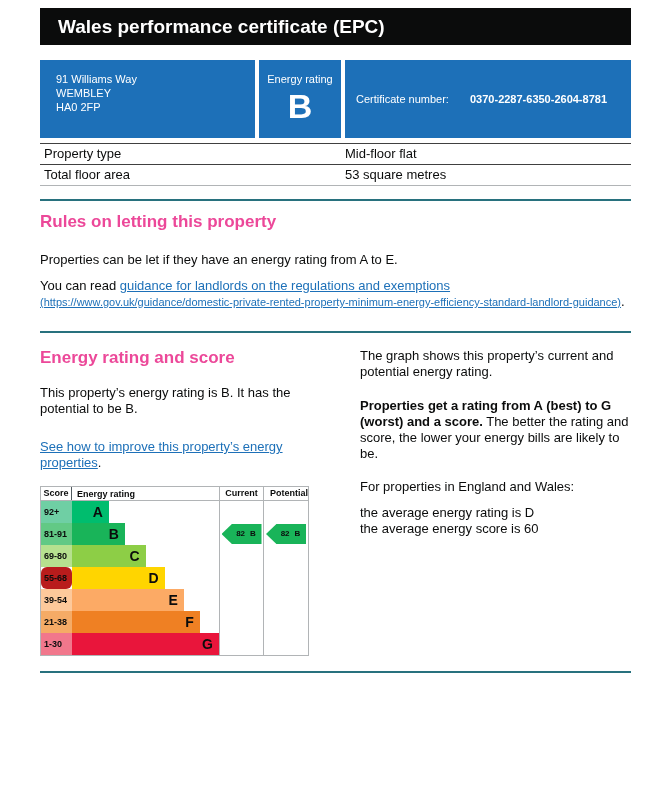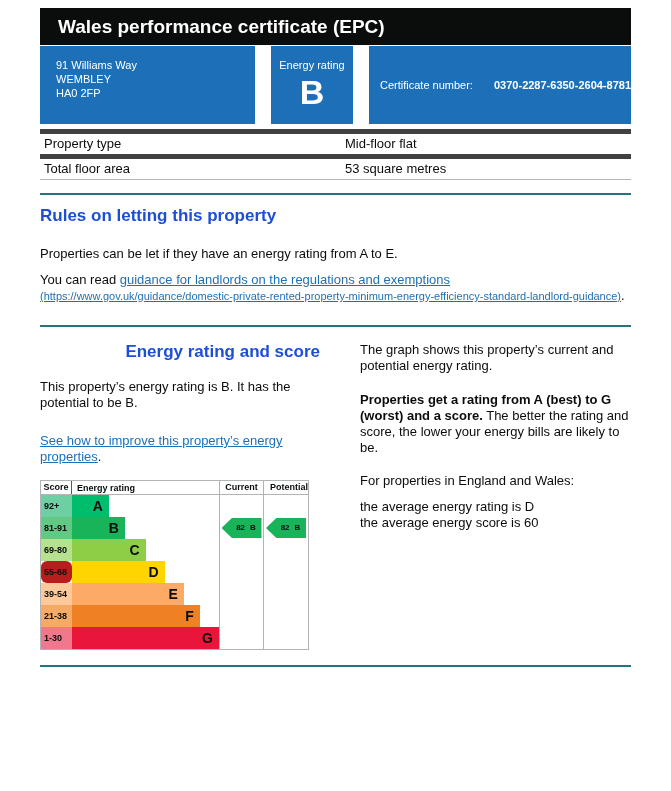--- a/index.html
+++ b/index.html
@@ -9,53 +9,53 @@
     padding:8px 40px 0 40px;
     font-family:"Liberation Sans","DejaVu Sans",sans-serif;
     font-size:13px; line-height:16px; color:var(--text,#0b0c0c);
     position:relative; overflow:hidden;
   }
   
   .topbar { height:37px; background:var(--header-black,#0b0c0c); }
   .topbar h1 { color:#fff; font-size:19px; line-height:37px; font-weight:bold; padding-left:18px; }
 
   
-  .summary { display:flex; gap:16px; margin-top:1px; height:78px;border-radius:32px; }
+  .summary { display:flex; gap:4px; margin-top:15px; height:78px;border-radius:32px; }
   .summary .cell { background:var(--brand-blue,#1d70b8); color:#fff; }
   .address { width:215px; font-size:11px; line-height:14px; padding:12px 0 0 16px; }
   .rating-cell { width:82px; text-align:center; }
   .rating-cell .rating-label { font-size:11px; margin-top:11px; }
   .rating-cell .rating-letter { font-size:34px; line-height:38px; font-weight:bold; }
   .meta { flex:1; display:flex; flex-direction:column; gap:3px; background:#fff !important; }
   .meta-row { flex:1; background:var(--brand-blue,#1d70b8); color:#fff; display:grid;
               grid-template-columns:114px 1fr; align-items:center; padding-left:11px; font-size:11px; }
   .meta-value { font-weight:bold; }
 
   
   .prop-table { margin-top:5px; }
-  .prop-row { display:grid; grid-template-columns:301px 1fr; border-top:5px solid #404040;
+  .prop-row { display:grid; grid-template-columns:301px 1fr; border-top:1px solid #404040;
               padding:2px 0 3px 4px; font-size:13px; line-height:15px; }
   .prop-row:last-child { border-bottom:1px solid #b1b4b6; }
 
   
   .section-break { border:none; border-top:2px solid var(--divider-teal,#28717e); margin-top:13px; }
 
   
   .rules { padding-top:11px; }
-  h2 { font-size:17px; line-height:20px; font-weight:bold; color:#1d4ed8; }
+  h2 { font-size:17px; line-height:20px; font-weight:bold; color:#ec4899; }
   .rules .p1 { margin-top:20px; }
   .rules .p2 { margin-top:10px; }
   a { color:var(--link-blue,#1d70b8); text-decoration:underline; cursor:pointer; }
   a .url { font-size:11px; }
 
   
   .two-col { display:flex; padding-top:15px; }
   .col-left { width:280px; margin-right:40px; }
   .col-right { flex:1; }
-  .col-left h2 { margin-bottom:17px;text-align:right; }
+  .col-left h2 { margin-bottom:17px; }
   .col-left .p1 { margin-bottom:22px; }
   .col-left .improve { margin-bottom:15px; }
   .col-right .p1 { margin-bottom:18px; }
   .col-right .p2 { margin-bottom:17px; }
   .col-right .p3 { margin-bottom:10px; }
   .avg-line { line-height:16px; }
 
   
   .chart { width:269px; border:1px solid #b1b4b6; background:#fff; }
   .chart-header { display:flex; height:14px; border-bottom:1px solid #b1b4b6;

